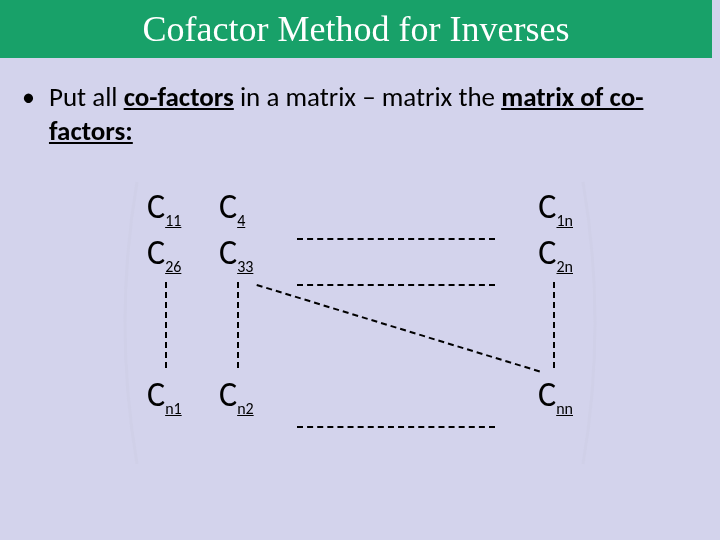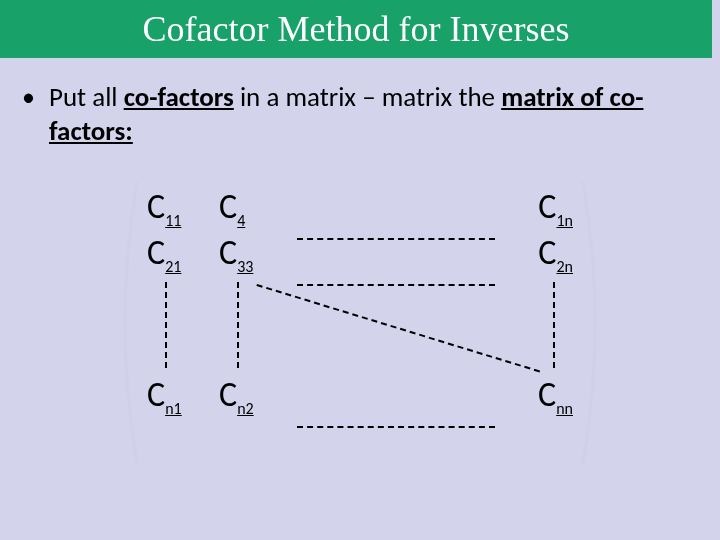--- a/index.html
+++ b/index.html
@@ -152,21 +152,21 @@
         </div>
       <div class="cell col3">
         <span>C</span>
           <span class="sub">1n</span>
       </div>
     </div>
 
     <div class="mrow">
       <div class="cell col1">
         <span>C</span>
-          <span class="sub">21</span>
+          <span class="sub">26</span>
       </div>
       <div class="cell col2">
         <span>C</span>
           <span class="sub">33</span>
       </div>
       <div class="dashcol">
           <div class="hdash"></div>
         </div>
       <div class="cell col3">
         <span>C</span>

